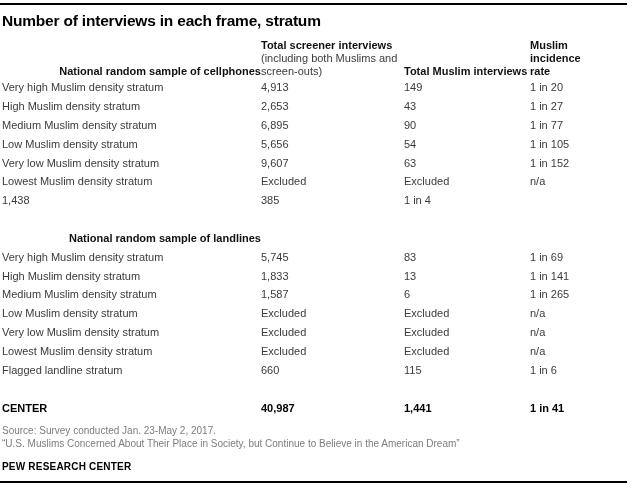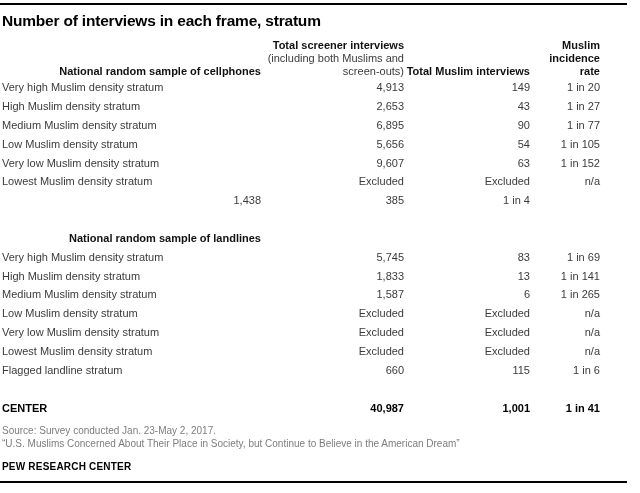--- a/index.html
+++ b/index.html
@@ -35,21 +35,21 @@
   }
   .header-row {
     height: 44px;
     align-items: end;
   }
   .header-row .cell { font-size: 11px; line-height: 13px; }
   .hdr-bold { font-weight: bold; color: #111111; }
   .hdr-sub { font-weight: normal; color: #3b3b3b; }
   .section-hdr { font-weight: bold; color: #111111; font-size: 11px; text-align: right; }
   .data-row { height: 18.8px; font-size: 11px; }
-  .c-center { text-align: right; }
+  .c-center { text-align: left; }
   .section2-hdr-row { margin-top: 19px; height: 18.8px; }
   .total-row { margin-top: 20px; height: 18.8px; font-weight: bold; color: #000000; font-size: 11px; }
   .footer {
     position: absolute; top: 425px; left: 2px; width: 636px;
   }
   .source-line {
     font-size: 10px; line-height: 12.5px; color: #7d7d7d;
   }
   .brand {
     margin-top: 11px;
@@ -163,21 +163,21 @@
     <div class="grid-row data-row">
       <div>Flagged landline stratum</div>
       <div class="c-center">660</div>
       <div class="c-center">115</div>
       <div class="c-center">1 in 6</div>
     </div>
 
     <div class="grid-row total-row">
       <div>CENTER</div>
       <div class="c-center">40,987</div>
-      <div class="c-center">1,001</div>
+      <div class="c-center">1,441</div>
       <div class="c-center">1 in 41</div>
     </div>
   </div>
 
   <div class="footer">
     <div class="source-line">Source: Survey conducted Jan. 23-May 2, 2017.</div>
     <div class="source-line">“U.S. Muslims Concerned About Their Place in Society, but Continue to Believe in the American Dream”</div>
     <div class="brand">PEW RESEARCH CENTER</div>
   </div>
 

